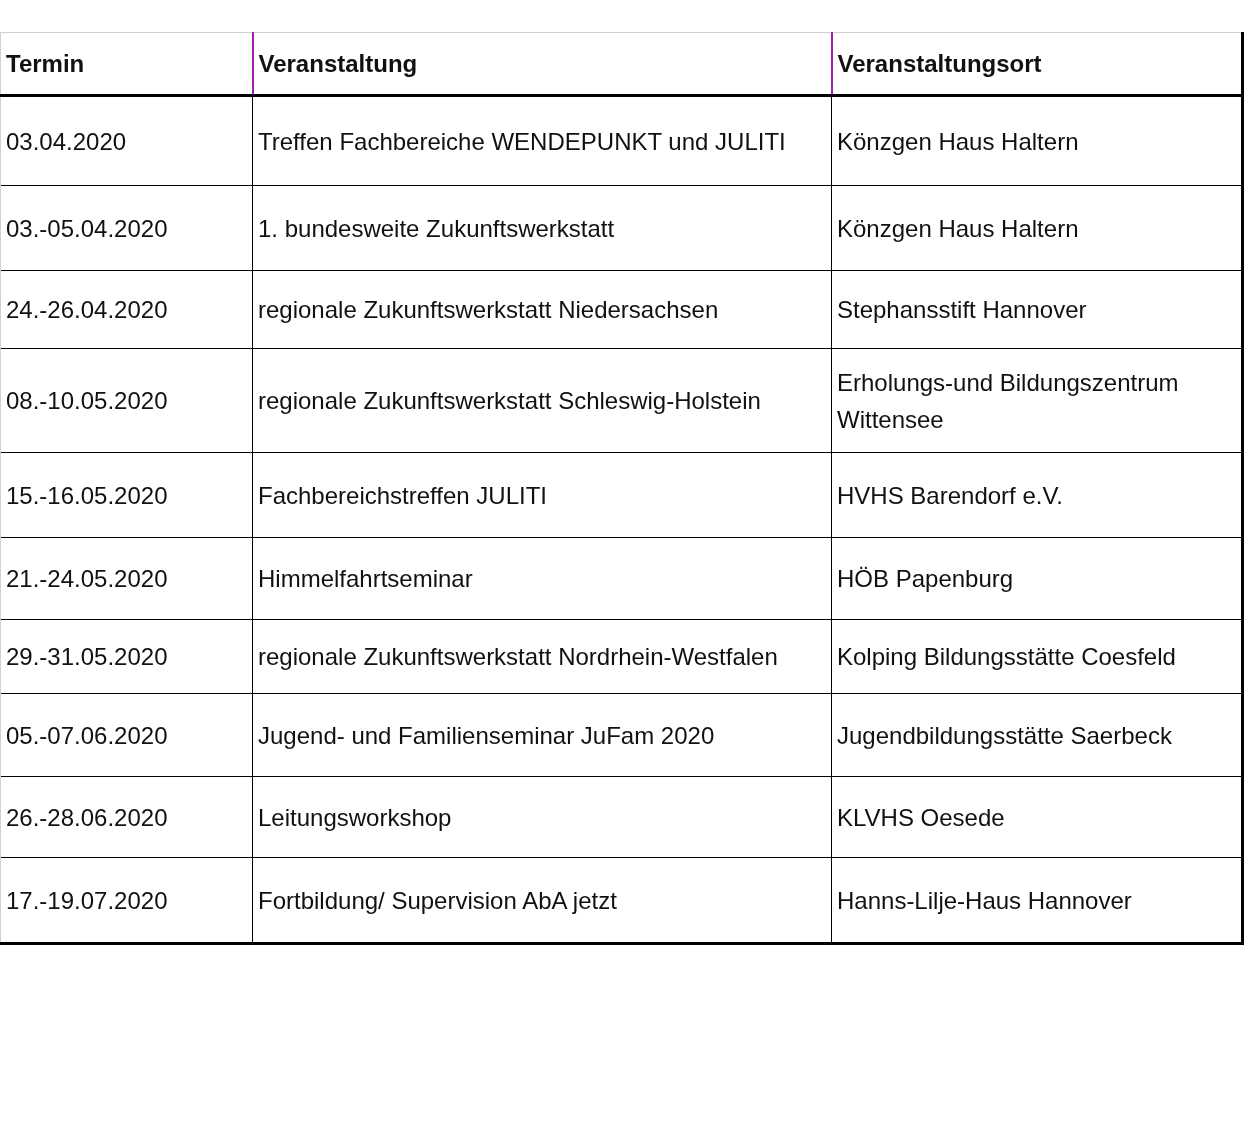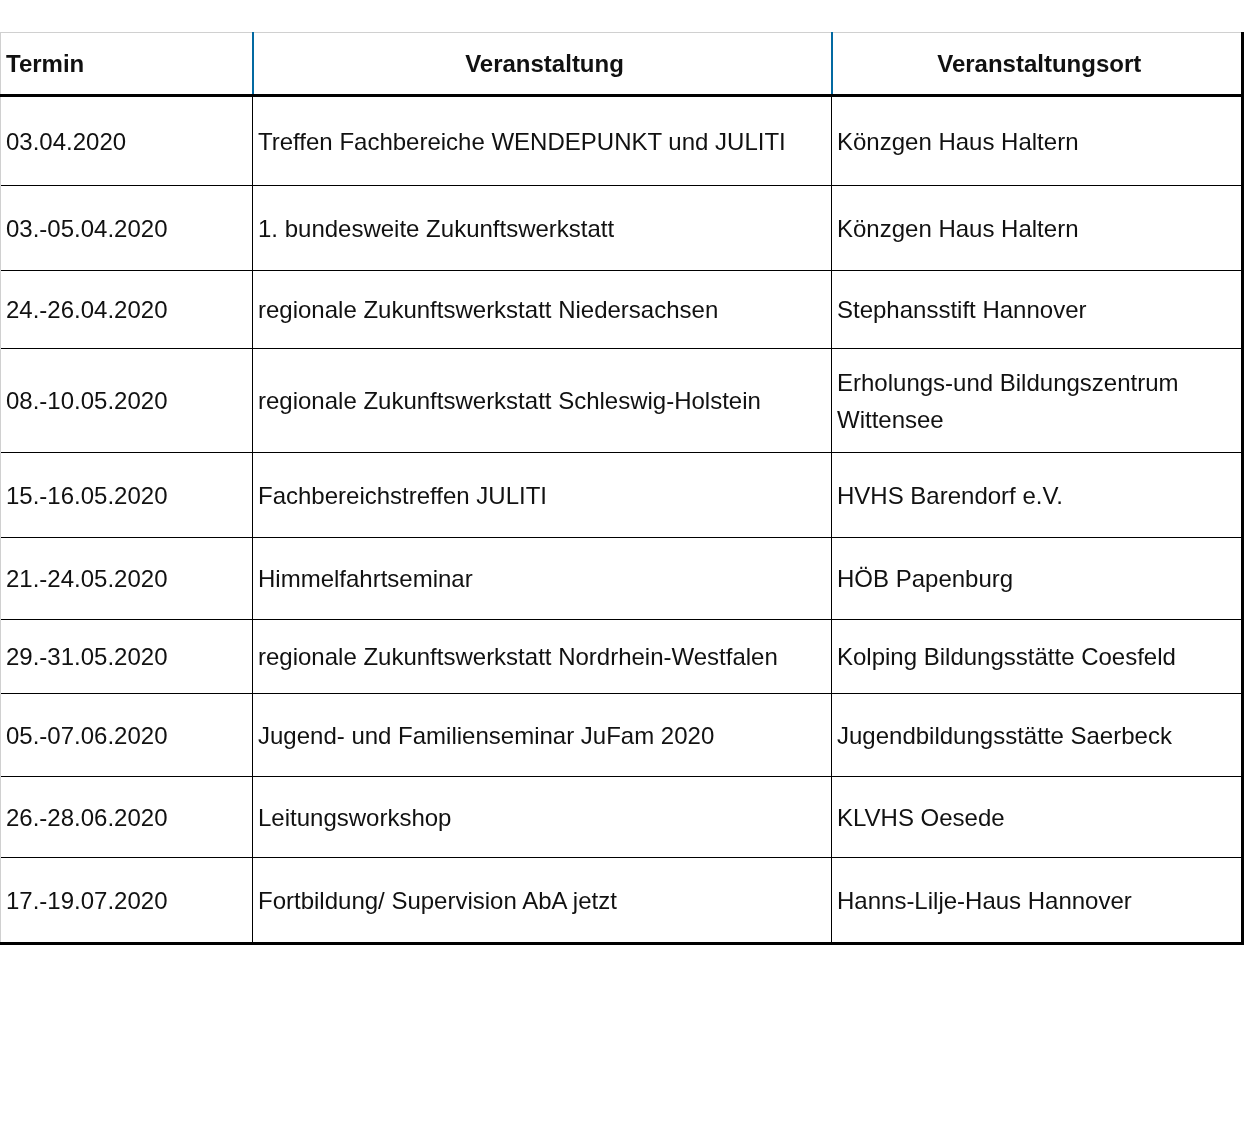--- a/index.html
+++ b/index.html
@@ -6,21 +6,21 @@
   body { width: 1257px; height: 1123px; position: relative; overflow: hidden;
          font-family: "Liberation Sans", "DejaVu Sans", sans-serif; color: #111; }
   .sched { position: absolute; left: 0; top: 32px; width: 1242px; border-collapse: collapse;
            table-layout: fixed; }
   .sched td, .sched th { padding: 0 0 0 5px; font-size: 24px; text-align: left; vertical-align: middle;
            border-top: 1.5px solid #000; border-left: 1.5px solid #000; line-height: 37px; }
   .sched th { font-weight: bold; font-size: 24px; border-top: 1.5px solid #d0d0d0; border-bottom: 3px solid #000; }
   .sched tr > :first-child { border-left: 1.5px solid #d0d0d0; }
   .sched tr > :last-child { border-right: 3px solid #000; }
   .sched tbody tr:last-child td { border-bottom: 3px solid #000; }
-  .sched th:nth-child(2), .sched th:nth-child(3) { border-left: 2px solid #0369a1; text-align: center; }
+  .sched th:nth-child(2), .sched th:nth-child(3) { border-left: 2px solid #a21caf; }
   col.c1 { width: 252px; } col.c2 { width: 579px; } col.c3 { width: 411px; }
 </style>
 </head>
 <body>
 
 <table class="sched">
   <colgroup>
       <col class="c1">
       <col class="c2">
       <col class="c3">

